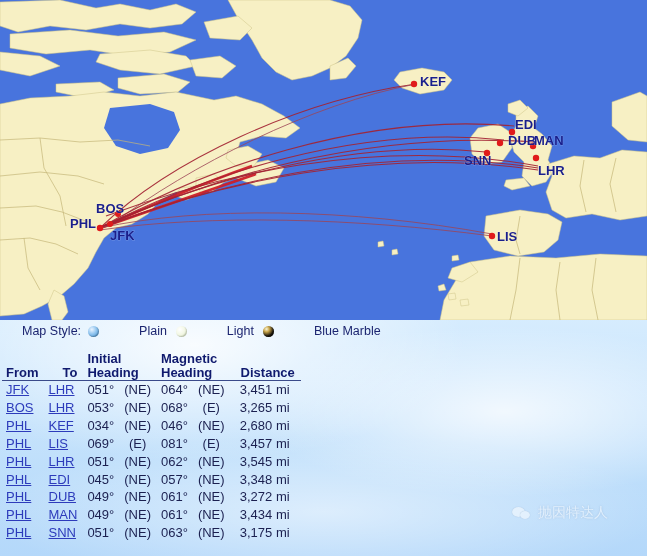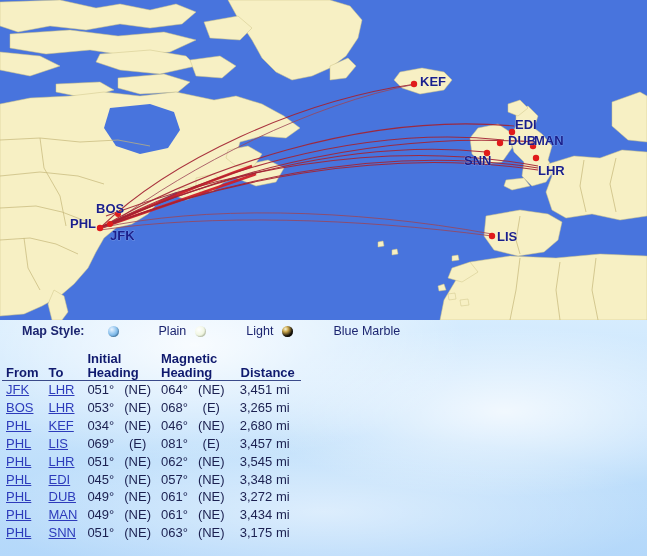--- a/index.html
+++ b/index.html
@@ -56,21 +56,21 @@
     position: absolute;
     left: 0; top: 320px;
     width: 647px;
     height: 22px;
     display: flex;
     align-items: center;
     padding-left: 22px;
     font-size: 12.5px;
     color: #1c2570;
   }
-  #mapstyle-bar .label { font-weight: bold; margin-right: 23px; }
+  #mapstyle-bar .label { font-weight: normal; margin-right: 7px; }
   .style-opt {
     display: flex;
     align-items: center;
     margin-right: 9px;
     cursor: pointer;
     white-space: nowrap;
   }
   .style-opt .globe {
     width: 11px; height: 11px;
     border-radius: 50%;
@@ -103,21 +103,21 @@
     font-size: 13px;
     color: #1b2050;
   }
   table.dist th {
     font-weight: bold;
     color: #101a6e;
     font-size: 13px;
     padding: 0 6px 1px 4px;
     vertical-align: bottom;
     border-bottom: 1px solid #3a4a8a;
-    text-align: left;
+    text-align: right;
     line-height: 1.05;
   }
   table.dist th.ctr { text-align: left; }
   table.dist th.hdr-dist { padding-left: 10px; }
   table.dist td {
     padding: 1px 6px 1px 4px;
     white-space: nowrap;
     line-height: 1.22;
     font-size: 13px;
     color: #1b2050;
@@ -416,14 +416,21 @@
             <td class="deg">051°</td>
             <td class="card">(NE)</td>
             <td class="deg">063°</td>
             <td class="card">(NE)</td>
             <td class="dist">3,175 mi</td>
           </tr>
         </tbody>
     </table>
   </div>
 
+  <div id="watermark">
+    <span class="wx-logo">
+      <span class="b1"></span>
+        <span class="b2"></span>
+    </span>
+    <span class="wm-text">抛因特达人</span>
+  </div>
 
 </div>
 
 </body></html>

